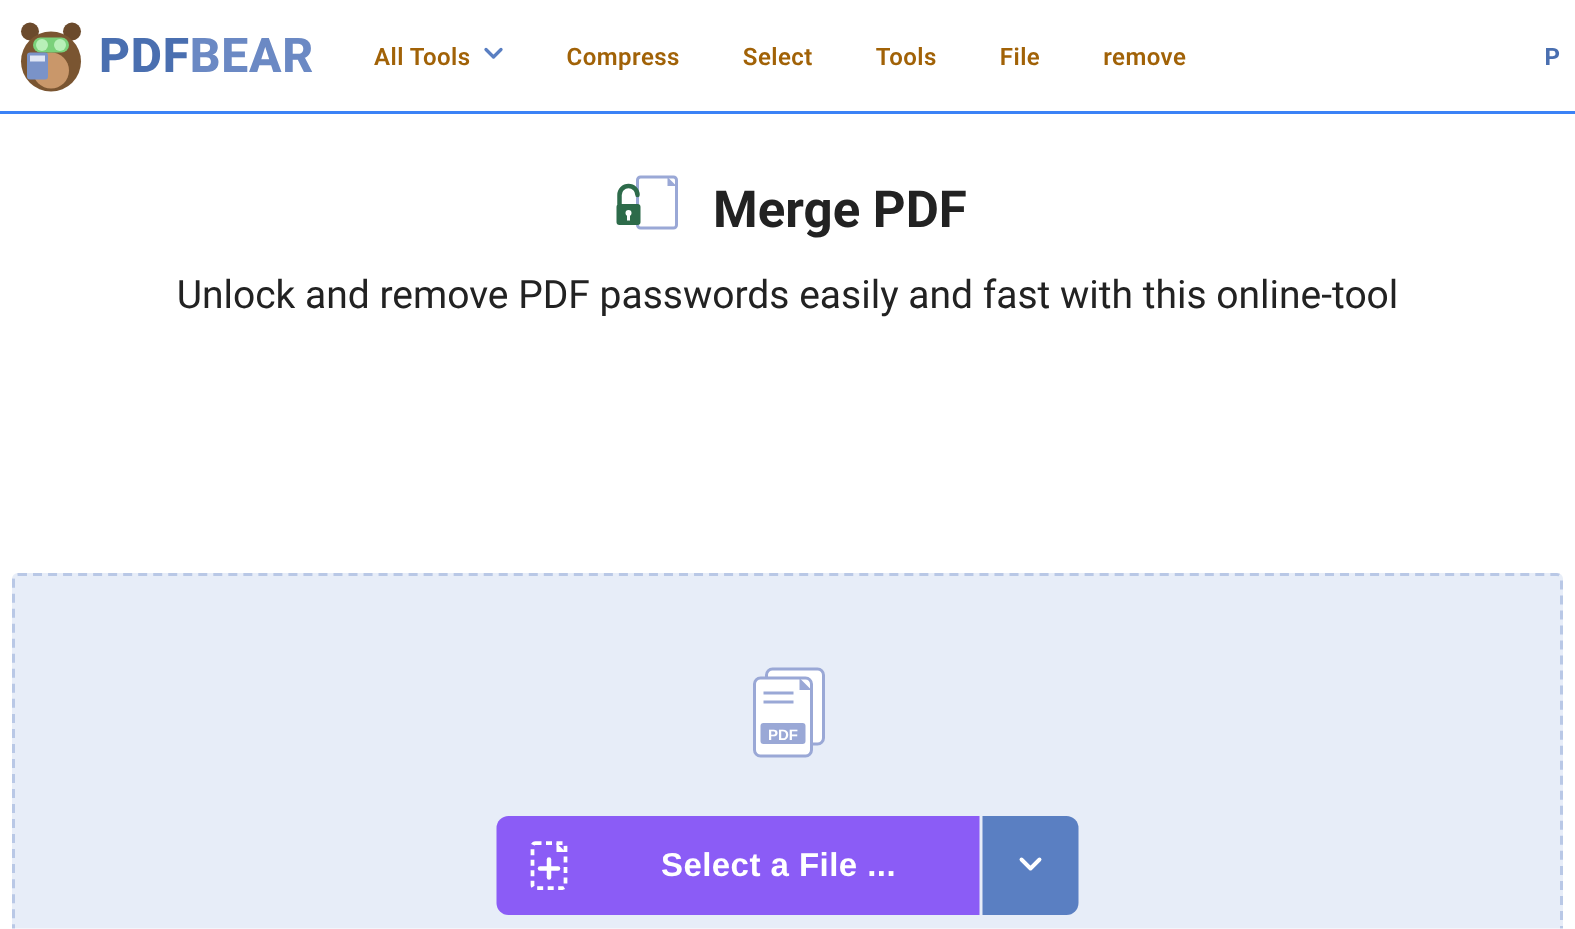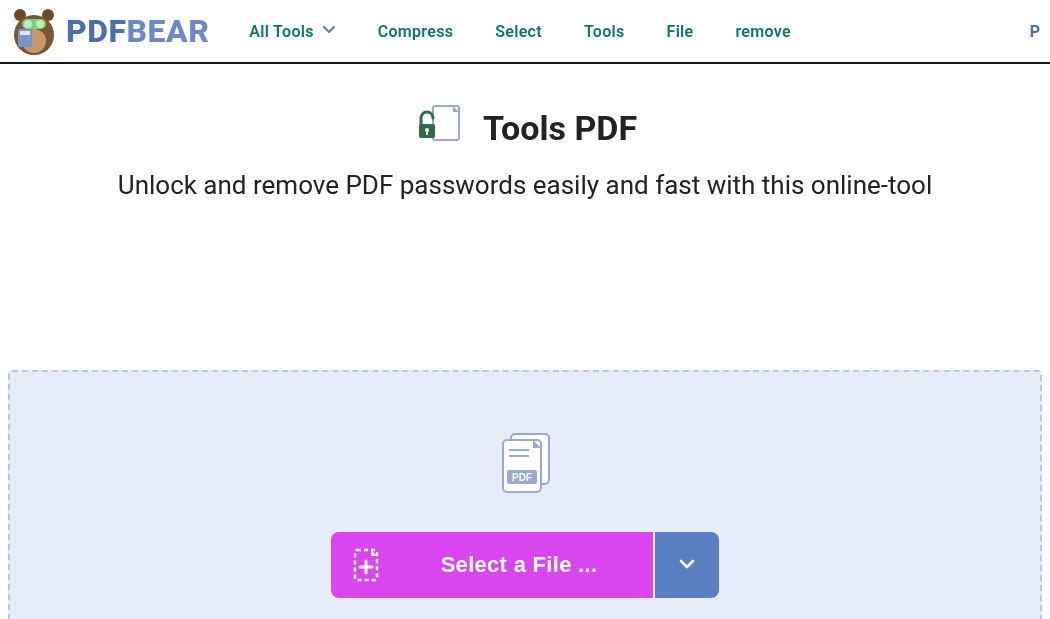--- a/index.html
+++ b/index.html
@@ -6,23 +6,23 @@
     body {
       font-family: -apple-system, BlinkMacSystemFont, 'Segoe UI', Roboto, Arial, sans-serif;
       background: #fff;
       width: 1050px;
       height: 619px;
       overflow: hidden;
     }
     .header {
       display: flex;
       align-items: center;
-      height: 64px;
+      height: 76px;
       padding: 0 8px;
-      border-bottom: 2px solid #0f172a;
+      border-bottom: 2px solid #3b82f6;
       background: #fff;
     }
     .logo-area {
       display: flex;
       align-items: center;
       gap: 6px;
       margin-right: 40px;
     }
     .bear-icon svg { display: block; }
     .brand-text {
@@ -32,21 +32,21 @@
     }
     .brand-pdf { color: #4a6fb0; }
     .brand-bear { color: #6b89c4; }
     .nav {
       display: flex;
       align-items: center;
       gap: 42px;
       flex: 1;
     }
     .nav-item {
-      color: #0f766e;
+      color: #a16207;
       font-size: 16px;
       font-weight: 600;
       letter-spacing: 0.3px;
       cursor: pointer;
       display: flex;
       align-items: center;
       gap: 8px;
     }
     .nav-item .chev { color: #5a7fc2; }
     .right-link {
@@ -83,21 +83,21 @@
       padding: 56px 20px 60px;
       text-align: center;
     }
     .file-stack { display: inline-block; margin-bottom: 28px; }
     .select-group {
       display: inline-flex;
       align-items: stretch;
       height: 66px;
     }
     .select-btn {
-      background: #d946ef;
+      background: #8b5cf6;
       color: #fff;
       font-size: 22px;
       font-weight: 700;
       border: none;
       display: flex;
       align-items: center;
       gap: 60px;
       padding: 0 56px 0 22px;
       border-radius: 8px 0 0 8px;
       cursor: pointer;
@@ -161,21 +161,21 @@
     <span>
       <svg width="52" height="52" viewBox="0 0 52 52">
         <rect x="20" y="6" width="26" height="34" rx="2" fill="#fff" stroke="#9aa8d6" stroke-width="2"></rect>
         <path d="M40 6 L46 12 L40 12 Z" fill="#9aa8d6"></path>
         <path d="M8 24 v-6 a6 6 0 0 1 12 0" fill="none" stroke="#2d6b4a" stroke-width="3" stroke-linecap="round"></path>
         <rect x="6" y="24" width="16" height="14" rx="2" fill="#2d6b4a"></rect>
         <circle cx="14" cy="30" r="2" fill="#fff"></circle>
         <rect x="13" y="30" width="2" height="5" fill="#fff"></rect>
       </svg>
     </span>
-    <h1 class="hero-title">Tools PDF</h1>
+    <h1 class="hero-title">Merge PDF</h1>
   </div>
   <p class="hero-sub">Unlock and remove PDF passwords easily and fast with this online-tool</p>
 </section>
 
 <section class="drop-area">
   <div class="file-stack">
     <svg width="72" height="72" viewBox="0 0 72 72">
       <rect x="22" y="6" width="38" height="50" rx="4" fill="#fff" stroke="#9aa8d6" stroke-width="2"></rect>
       <rect x="14" y="12" width="38" height="52" rx="4" fill="#fff" stroke="#9aa8d6" stroke-width="2"></rect>
       <path d="M44 12 L52 20 L44 20 Z" fill="#9aa8d6"></path>

